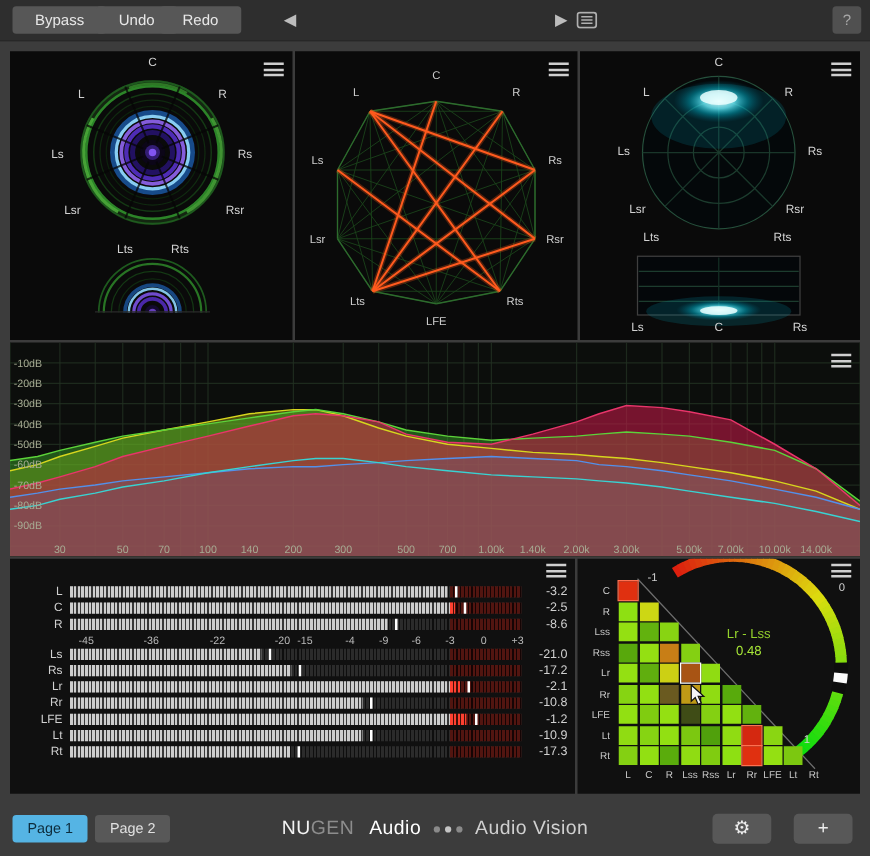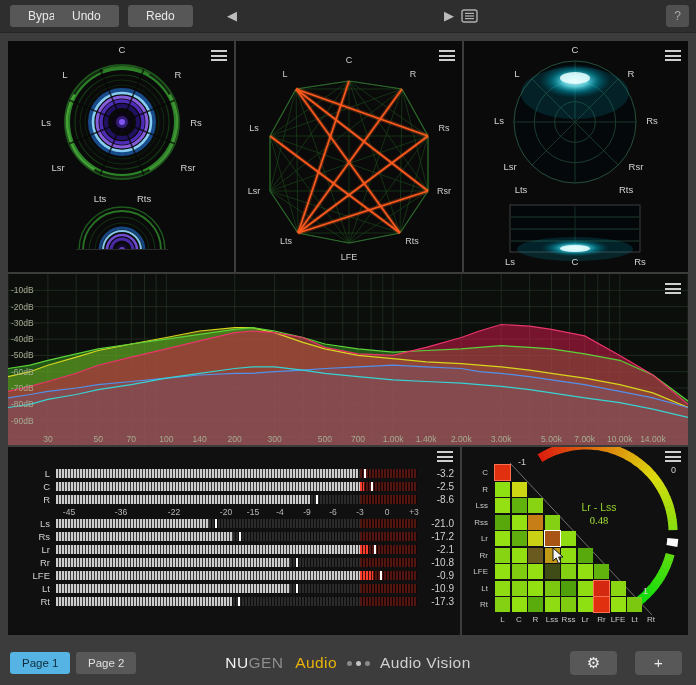--- a/index.html
+++ b/index.html
@@ -50,46 +50,46 @@
   .mscale span{position:absolute;transform:translateX(-50%);font-size:8.5px;color:#b8b8b8;}
 
   
   .mcell{position:absolute;width:15px;height:15px;cursor:pointer;}
   .mcell.sel{outline:1.5px solid #ffffff;z-index:5;}
   .mcell.hot{outline:1px solid #ff7050;}
   .mxcol{position:absolute;top:168px;width:22px;text-align:center;font-size:8px;color:#c8c8c8;}
   .mxrow{position:absolute;left:2px;width:24px;text-align:right;font-size:8px;color:#c8c8c8;}
   .glab{position:absolute;font-size:9px;color:#d0d0d0;}
   .readout{position:absolute;left:94px;width:86px;text-align:center;font-size:10.5px;color:#95d32c;z-index:6;}
-  .readout.val{color:#a8e838;font-family:Liberation Serif, serif;}
+  .readout.val{color:#a8e838;}
   .cursor{position:absolute;left:90px;top:100px;z-index:40;}
   #gauge-svg,#matrix-cells{position:absolute;left:0;top:0;}
 
   
   .fbtn{position:absolute;top:652px;height:22px;border:none;border-radius:3px;font-size:11.5px;
         font-family:inherit;padding:0 12px;cursor:pointer;}
   .fbtn.active{background:#55b4e4;color:#0d2c3c;}
   .fbtn.idle{background:#585858;color:#e0e0e0;}
   .icon-btn{position:absolute;top:651px;width:47px;height:24px;background:#585858;border:none;
         border-radius:4px;color:#ededed;cursor:pointer;font-size:15px;line-height:22px;}
   .brand{position:absolute;left:0;right:0;top:654px;display:flex;justify-content:center;
          align-items:center;gap:6px;font-size:15.5px;letter-spacing:.4px;pointer-events:none;}
-  .brand .nu{color:#f2f2f2;} .brand .gen{color:#8d8d8d;} .brand .audio{color:#eab308;margin-left:12px;}
+  .brand .nu{color:#f2f2f2;} .brand .gen{color:#8d8d8d;} .brand .audio{color:#ffffff;margin-left:12px;}
   .brand .halo{color:#d0d0d0;}
   .dots{display:flex;gap:4px;margin:0 4px;align-items:center;}
   .dots b{width:5px;height:5px;border-radius:50%;display:block;}
 </style>
 </head>
 <body>
 
 <div class="app">
 
   <div class="toolbar">
     <button class="tbtn" style="left:10px">Bypass</button>
-    <button class="tbtn" style="left:54px">Undo</button>
+    <button class="tbtn" style="left:77px">Undo</button>
     <button class="tbtn" style="left:128px">Redo</button>
     <span class="transport" style="left:227px">◀</span>
     <span class="transport" style="left:444px">▶</span>
     <span class="list-icon">
       <svg width="17" height="14" viewBox="0 0 17 14">
         <rect x="1" y="1" width="15" height="12" rx="2" fill="none" stroke="#b0b0b0" stroke-width="1.4"></rect>
         <line x1="4" y1="4.4" x2="13" y2="4.4" stroke="#b0b0b0" stroke-width="1.2"></line>
         <line x1="4" y1="7" x2="13" y2="7" stroke="#b0b0b0" stroke-width="1.2"></line>
         <line x1="4" y1="9.6" x2="13" y2="9.6" stroke="#b0b0b0" stroke-width="1.2"></line>
       </svg>
@@ -459,21 +459,21 @@
           <span class="mval">-10.8</span>
         </div>
         <div class="mrow" style="top:124px">
           <span class="mlab">LFE</span>
           <div class="mtrack">
             <div class="mzone" style="left:304px"></div>
             <div class="mfill" style="width:304px"></div>
             <div class="mredlit" style="left:304px;width:13px"></div>
             <div class="mpeak" style="left:324px"></div>
           </div>
-          <span class="mval">-0.9</span>
+          <span class="mval">-1.2</span>
         </div>
         <div class="mrow" style="top:137px">
           <span class="mlab">Lt</span>
           <div class="mtrack">
             <div class="mzone" style="left:304px"></div>
             <div class="mfill" style="width:234px"></div>
             <div class="mpeak" style="left:240px"></div>
           </div>
           <span class="mval">-10.9</span>
         </div>
@@ -484,21 +484,21 @@
             <div class="mfill" style="width:176px"></div>
             <div class="mpeak" style="left:182px"></div>
           </div>
           <span class="mval">-17.3</span>
         </div>
         <div class="mscale">
           <span style="left:13px">-45</span>
           <span style="left:65px">-36</span>
           <span style="left:118px">-22</span>
           <span style="left:170px">-20</span>
-          <span style="left:197px">-15</span>
+          <span style="left:188px">-15</span>
           <span style="left:224px">-4</span>
           <span style="left:251px">-9</span>
           <span style="left:277px">-6</span>
           <span style="left:304px">-3</span>
           <span style="left:331px">0</span>
           <span style="left:358px">+3</span>
         </div>
       </div>
     <div class="menu-btn mlow">
         <i></i>

